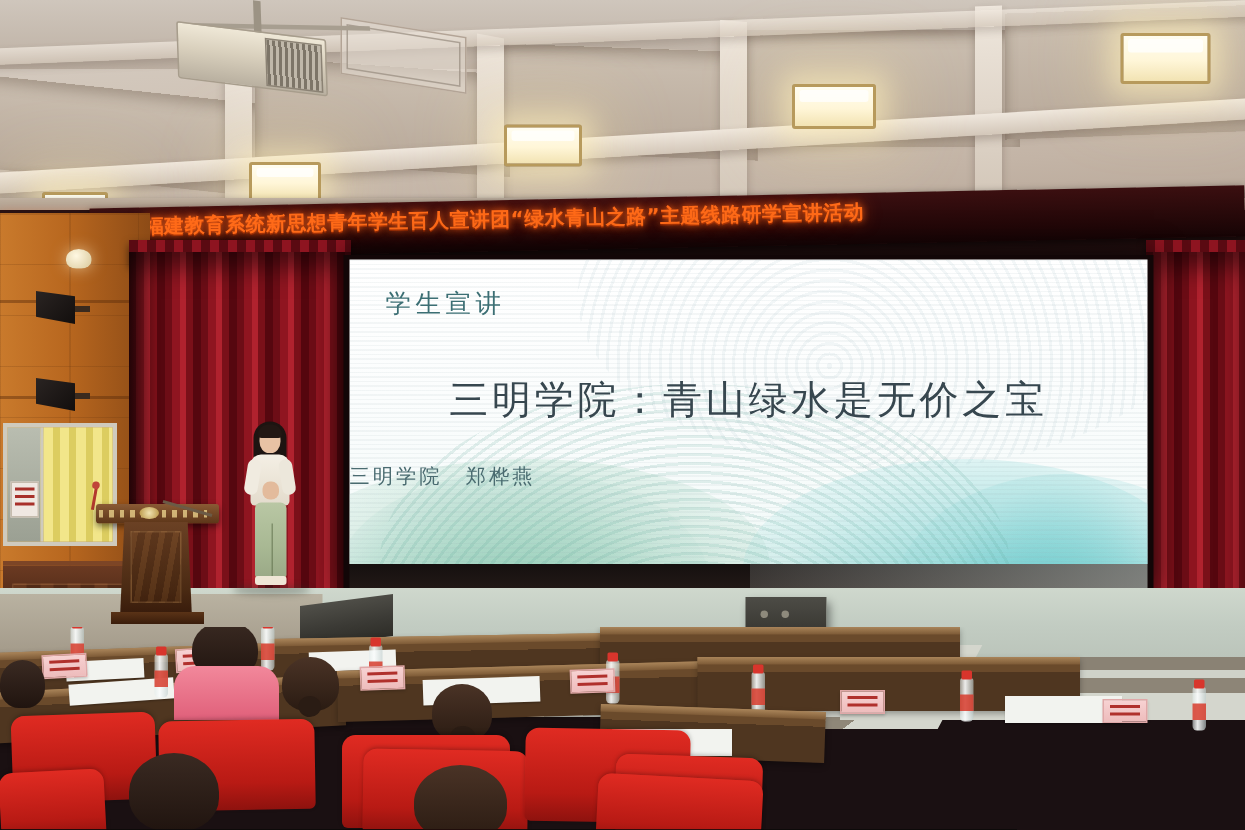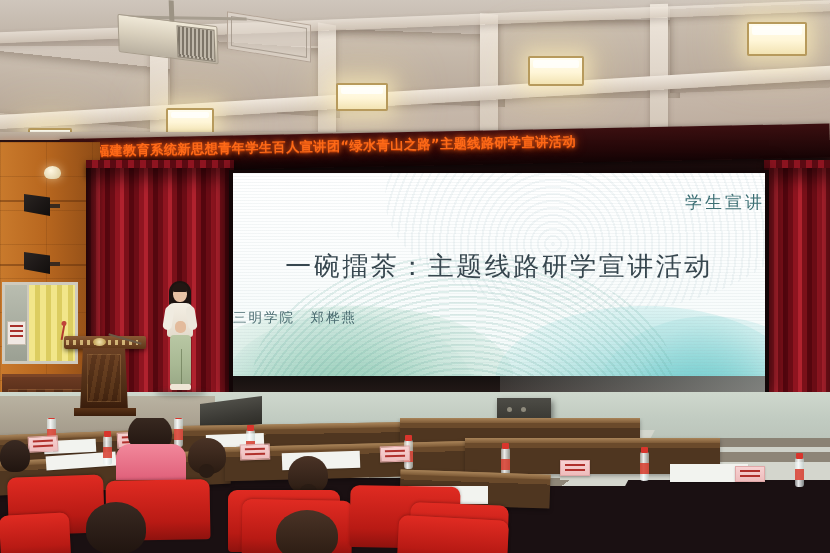--- a/index.html
+++ b/index.html
@@ -229,21 +229,21 @@
     background:repeating-radial-gradient(circle at 50% 100%,
       rgba(90,165,150,.16) 0 2px, rgba(255,255,255,0) 2px 6px);
   }
   .slide-rings2{
     position:absolute;right:-40px;top:-90px;width:420px;height:230px;
     border-radius:50%;
     background:repeating-radial-gradient(circle at 40% 70%,
       rgba(140,175,185,.10) 0 2px, rgba(255,255,255,0) 2px 7px);
   }
   .slide-kicker{
-    position:absolute;left:0;right:0;top:18px;text-align:right;
+    position:absolute;left:0;right:0;top:18px;text-align:left;
     font-family:"DejaVu Sans","Liberation Sans",sans-serif;
     font-size:17px;color:#3c6f74;letter-spacing:3px;margin-left:24px;
   }
   .slide-title{
     position:absolute;left:0;right:0;top:76px;text-align:center;
     font-family:"DejaVu Sans","Liberation Sans",sans-serif;
     font-size:26px;color:#37474f;letter-spacing:2.5px;font-weight:500;
     text-shadow:0 0 1px rgba(255,255,255,.9);
   }
   .slide-byline{
@@ -541,21 +541,21 @@
     <div class="slide-rings2"></div>
     <div class="hill hill-e"></div>
     <div class="hill hill-a"></div>
     <div class="hill hill-b"></div>
     <div class="hill hill-c"></div>
     <div class="hill hill-d"></div>
     <div class="slide-rings"></div>
     <div class="slide-lines"></div>
 
     <div class="slide-kicker">学生宣讲</div>
-    <div class="slide-title">一碗擂茶：主题线路研学宣讲活动</div>
+    <div class="slide-title">三明学院：青山绿水是无价之宝</div>
     <div class="slide-byline">三明学院　郑桦燕</div>
   </div>
   <div class="screen-bottom"></div>
   <div class="screen-bright"></div>
 
   <div class="stage-dark"></div>
   <div class="stage-floor"></div>
   <div class="stage-left-apron"></div>
   <div class="riser-diag"></div>
   <div class="stage-riser"></div>

